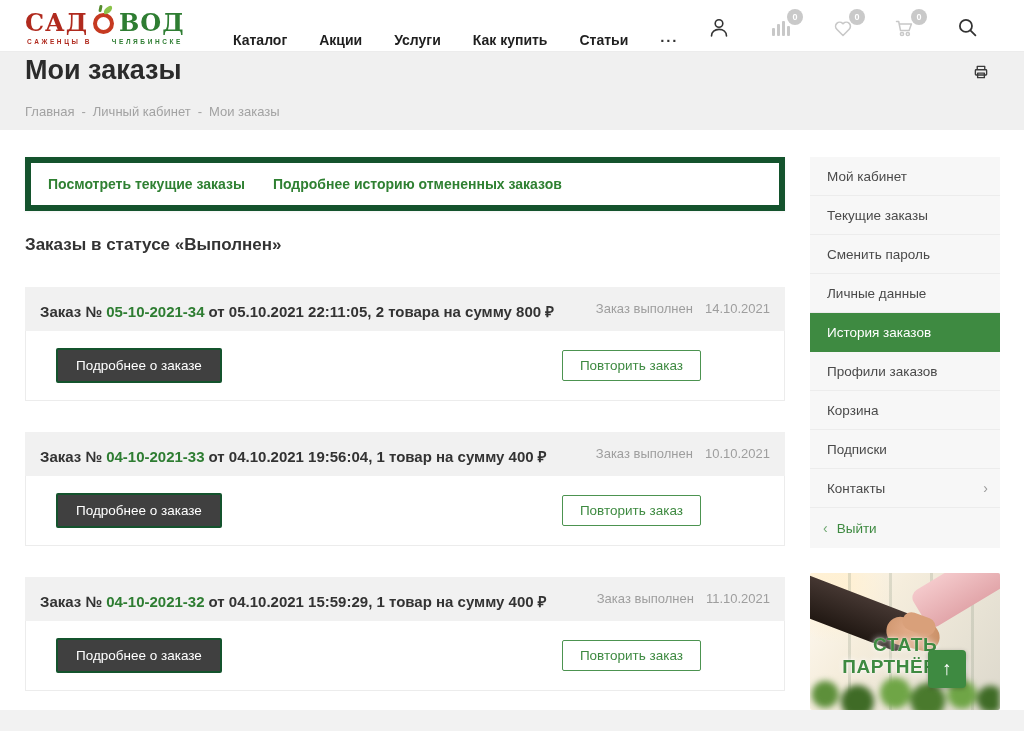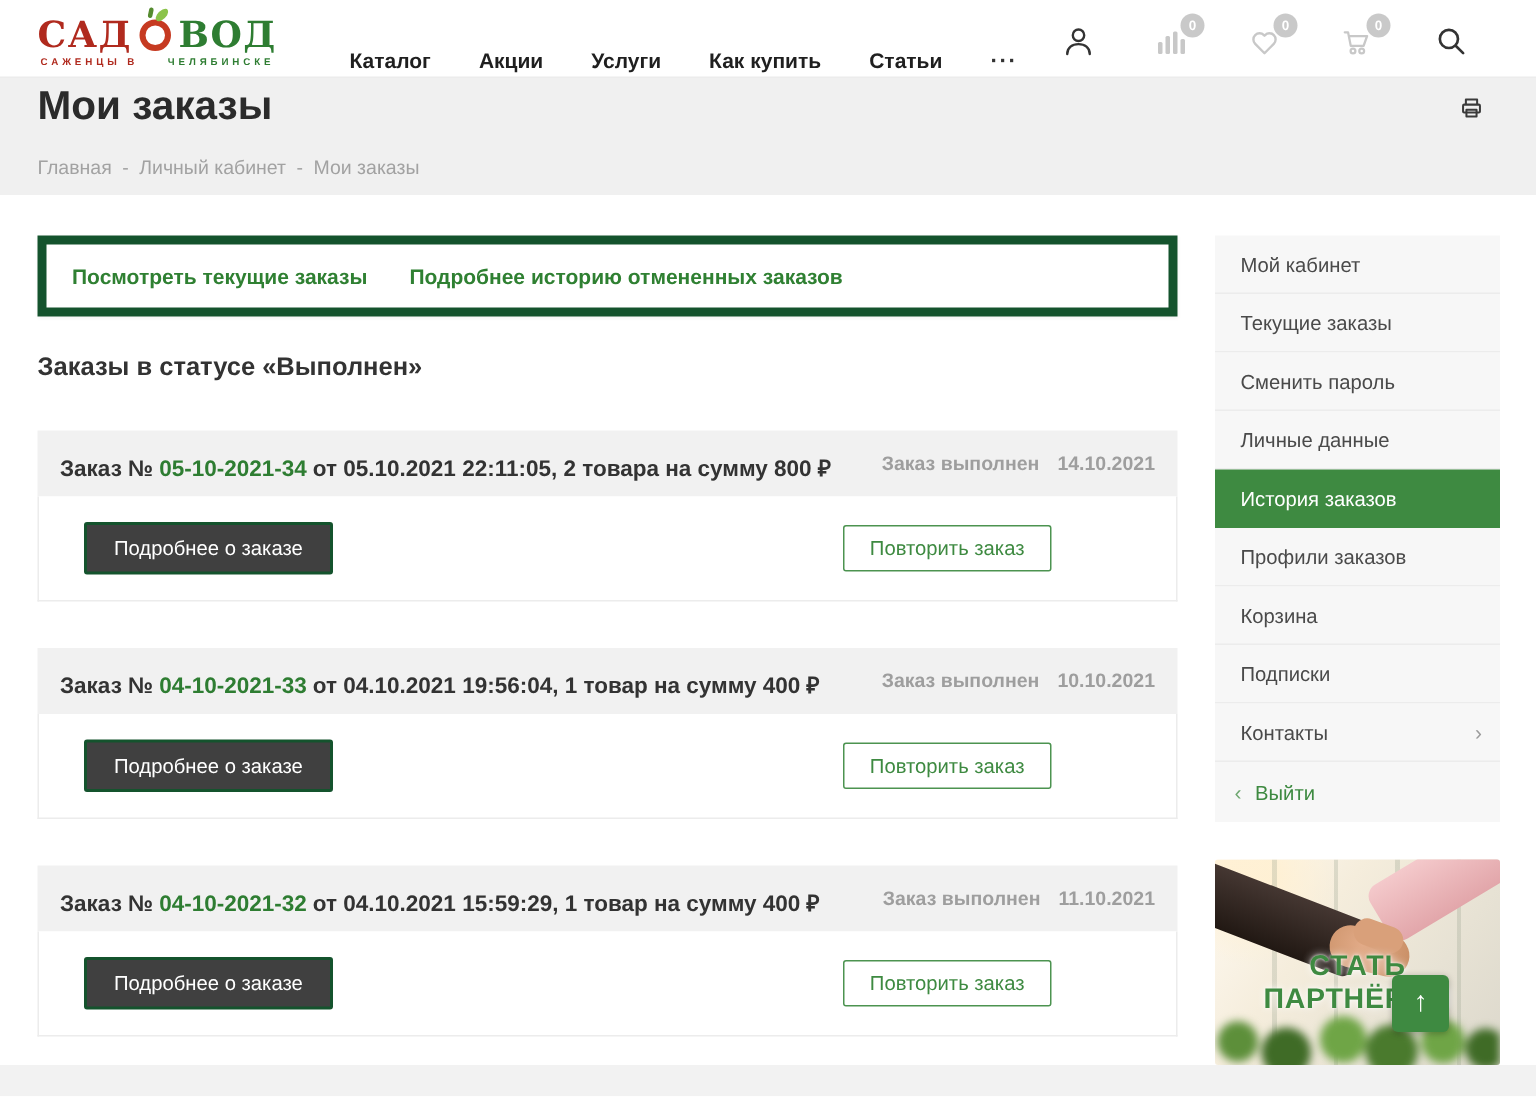--- a/index.html
+++ b/index.html
@@ -45,21 +45,21 @@
   .tabs-box { height:54px; background:#fff; border:6px solid #14532d; box-shadow:0 1px 3px rgba(0,0,0,.05);
               display:flex; align-items:center; padding-left:17px; gap:28px; }
   .tab-link { color:#2f8032; font-size:14px; font-weight:bold; text-decoration:none; cursor:pointer; }
   .section-heading { margin-top:24px; font-size:17px; font-weight:bold; color:#333; height:20px; }
 
   .order-card { margin-top:32px; }
   .order-card + .order-card { margin-top:31px; }
   .order-head { height:44px; background:#f1f1f1; display:flex; justify-content:space-between; padding:14px 15px; }
   .order-title { font-size:15px; font-weight:bold; color:#333; white-space:nowrap; }
   .order-number { color:#2e7d32; text-decoration:none; cursor:pointer; margin:0 4px; font-weight:bold; }
-  .order-meta { display:flex; gap:12px; font-size:13px; color:#9e9e9e; font-weight:bold; white-space:nowrap; }
+  .order-meta { display:flex; gap:12px; font-size:13px; color:#9e9e9e; font-weight:normal; white-space:nowrap; }
   .order-body { height:70px; background:#fff; border:1px solid #ececec; border-top:none;
                 display:flex; align-items:center; justify-content:space-between; padding:0 83px 0 30px; }
   .btn-solid { background:#404040; color:#fff; border:2px solid #14532d; border-radius:2px; font-size:13.5px; padding:8px 18px; cursor:pointer; font-family:inherit; }
   .btn-outline { background:#fff; color:#3e8a41; border:1px solid #4c9350; border-radius:2px; font-size:13.5px; padding:7px 17px; cursor:pointer; font-family:inherit; }
 
   
   .sidebar { position:absolute; left:810px; top:157px; width:190px; }
   .side-item { height:39px; background:#f7f7f7; border-bottom:1px solid #ececec;
                display:flex; align-items:center; justify-content:space-between;
                padding:0 12px 0 17px; font-size:13.5px; color:#4a4a4a; text-decoration:none; cursor:pointer; }

